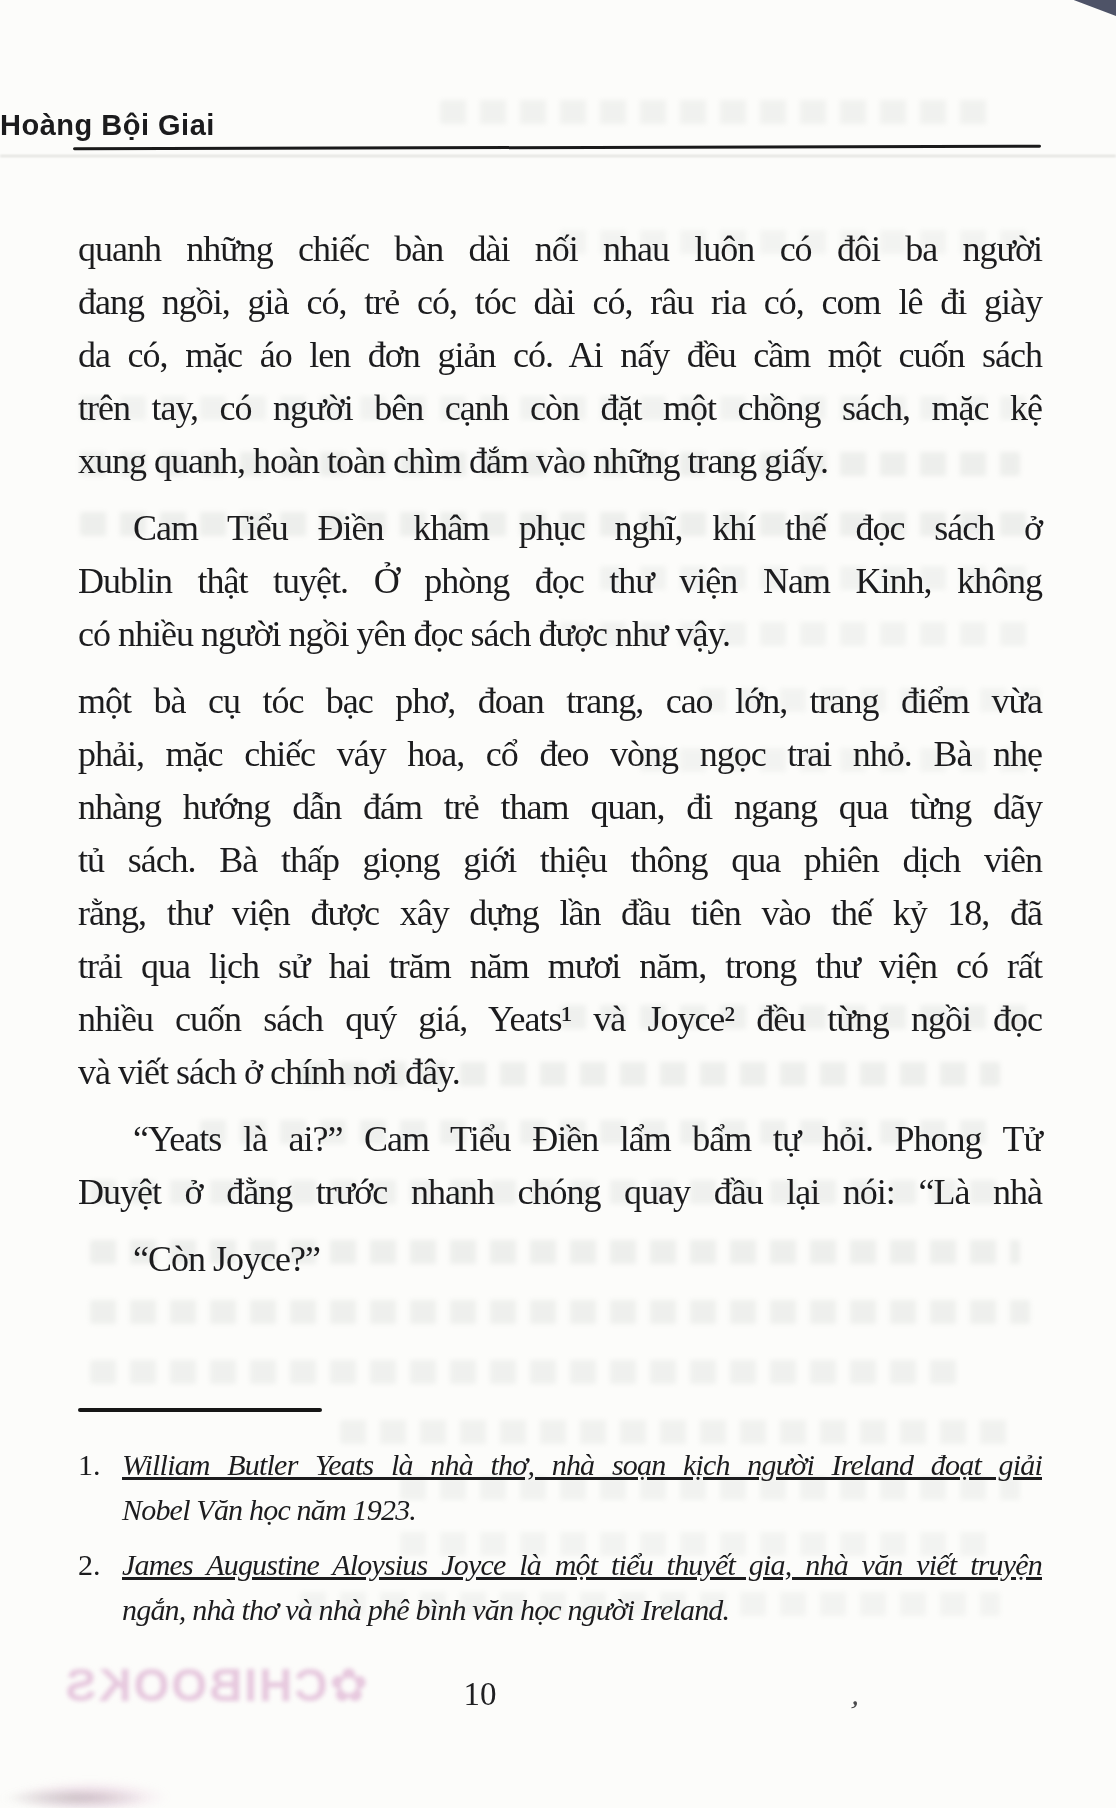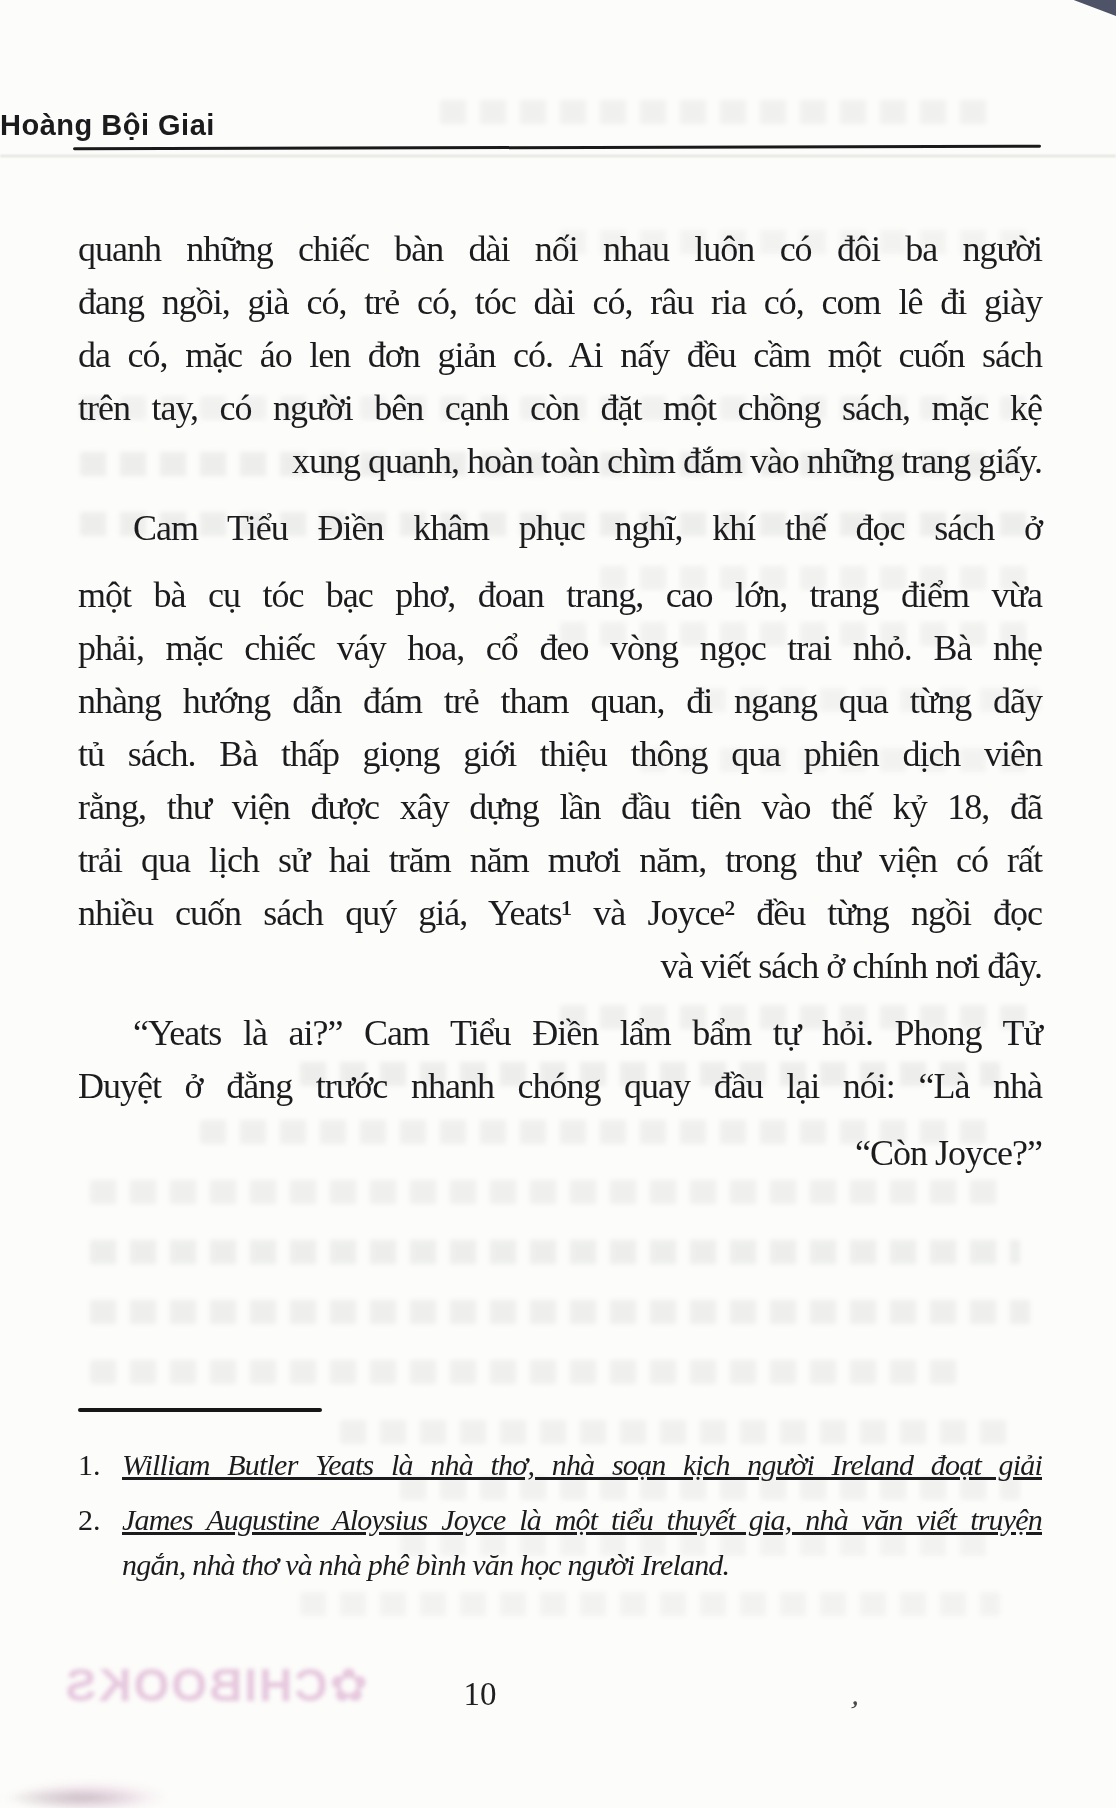--- a/index.html
+++ b/index.html
@@ -27,21 +27,21 @@
   .header-rule-echo {
     position:absolute; top:155px; left:0; width:1116px; height:2px;
     background:#c9c9c3; opacity:0.55; filter:blur(1px);
   }
   
   .body-text {
     position:absolute; top:212px; left:78px; width:964px;
     font-size:36px; line-height:53px; letter-spacing:-1px;margin-top:11px;
   }
   .para + .para { margin-top:14px; }
-  .line { width:100%; text-align:right; }
+  .line { width:100%; text-align:left; }
   .line.j { text-align:justify; text-align-last:justify; }
   .line.first { text-indent:55px; }
   
   .footnote-separator {
     position:absolute; top:1408px; left:78px; width:244px; height:4px;
     background:#161616; border-radius:2px;
   }
   .footnotes { position:absolute; top:1442px; left:78px; width:964px; }
   .footnote { display:flex; }
   .footnote + .footnote { margin-top:10px; }
@@ -126,20 +126,22 @@
 <div class="body-text">
     <div class="para">
       <div class="line j">quanh những chiếc bàn dài nối nhau luôn có đôi ba người</div>
       <div class="line j">đang ngồi, già có, trẻ có, tóc dài có, râu ria có, com lê đi giày</div>
       <div class="line j">da có, mặc áo len đơn giản có. Ai nấy đều cầm một cuốn sách</div>
       <div class="line j">trên tay, có người bên cạnh còn đặt một chồng sách, mặc kệ</div>
       <div class="line">xung quanh, hoàn toàn chìm đắm vào những trang giấy.</div>
     </div>
     <div class="para">
       <div class="line j first">Cam Tiểu Điền khâm phục nghĩ, khí thế đọc sách ở</div>
+      <div class="line j">Dublin thật tuyệt. Ở phòng đọc thư viện Nam Kinh, không</div>
+      <div class="line">có nhiều người ngồi yên đọc sách được như vậy.</div>
     </div>
     <div class="para">
       <div class="line j">một bà cụ tóc bạc phơ, đoan trang, cao lớn, trang điểm vừa</div>
       <div class="line j">phải, mặc chiếc váy hoa, cổ đeo vòng ngọc trai nhỏ. Bà nhẹ</div>
       <div class="line j">nhàng hướng dẫn đám trẻ tham quan, đi ngang qua từng dãy</div>
       <div class="line j">tủ sách. Bà thấp giọng giới thiệu thông qua phiên dịch viên</div>
       <div class="line j">rằng, thư viện được xây dựng lần đầu tiên vào thế kỷ 18, đã</div>
       <div class="line j">trải qua lịch sử hai trăm năm mươi năm, trong thư viện có rất</div>
       <div class="line j">nhiều cuốn sách quý giá, Yeats¹ và Joyce² đều từng ngồi đọc</div>
       <div class="line">và viết sách ở chính nơi đây.</div>
@@ -152,20 +154,21 @@
       <div class="line first">“Còn Joyce?”</div>
     </div>
   </div>
 
 <div class="footnote-separator"></div>
 <div class="footnotes">
     <div class="footnote">
       <span class="fn-num">1.</span>
       <div class="fn-lines">
         <div class="fn-line j">William Butler Yeats là nhà thơ, nhà soạn kịch người Ireland đoạt giải</div>
+        <div class="fn-line">Nobel Văn học năm 1923.</div>
       </div>
     </div>
     <div class="footnote">
       <span class="fn-num">2.</span>
       <div class="fn-lines">
         <div class="fn-line j">James Augustine Aloysius Joyce là một tiểu thuyết gia, nhà văn viết truyện</div>
         <div class="fn-line">ngắn, nhà thơ và nhà phê bình văn học người Ireland.</div>
       </div>
     </div>
   </div>

